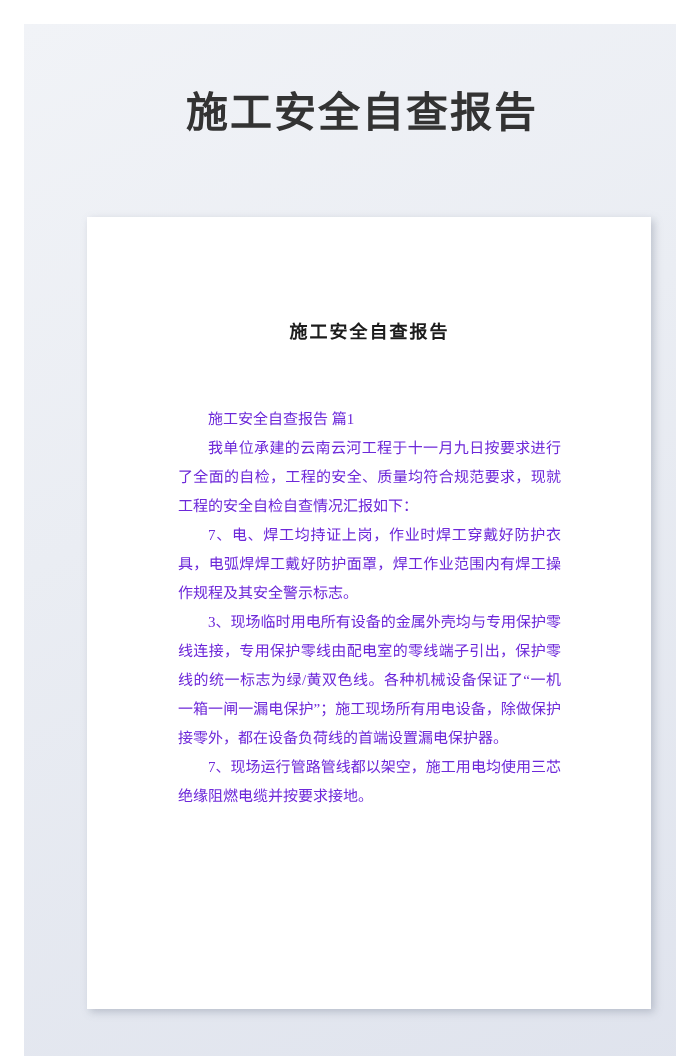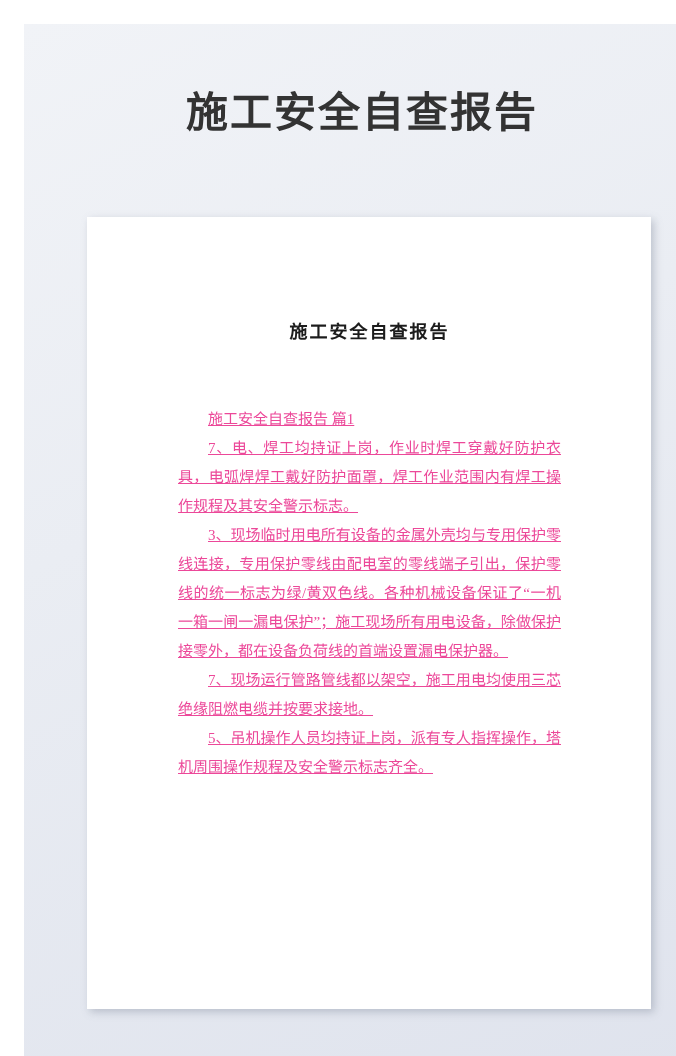--- a/index.html
+++ b/index.html
@@ -65,43 +65,42 @@
     letter-spacing: 2px;
     text-align: center;
     color: #1c1c1c;
   }
 
   .doc-body {
     margin-top: 62px;
     font-family: "Liberation Serif", "DejaVu Serif", serif;
     font-size: 15px;
     line-height: 29px;
-    color: #ec4899;
+    color: #6d28d9;
     text-align: justify;
-    text-decoration: underline;
   }
 
   .doc-para {
     text-indent: 2em;
     margin: 0;
   }
 </style>
 </head>
 <body>
 
 <div class="canvas">
 
   <header class="banner">
     <h1 class="banner-title">施工安全自查报告</h1>
   </header>
 
   <section class="doc-page">
     <h2 class="doc-title">施工安全自查报告</h2>
     <div class="doc-body">
         <p class="doc-para">施工安全自查报告 篇1</p>
+        <p class="doc-para">我单位承建的云南云河工程于十一月九日按要求进行了全面的自检，工程的安全、质量均符合规范要求，现就工程的安全自检自查情况汇报如下：</p>
         <p class="doc-para">7、电、焊工均持证上岗，作业时焊工穿戴好防护衣具，电弧焊焊工戴好防护面罩，焊工作业范围内有焊工操作规程及其安全警示标志。</p>
         <p class="doc-para">3、现场临时用电所有设备的金属外壳均与专用保护零线连接，专用保护零线由配电室的零线端子引出，保护零线的统一标志为绿/黄双色线。各种机械设备保证了“一机一箱一闸一漏电保护”；施工现场所有用电设备，除做保护接零外，都在设备负荷线的首端设置漏电保护器。</p>
         <p class="doc-para">7、现场运行管路管线都以架空，施工用电均使用三芯绝缘阻燃电缆并按要求接地。</p>
-        <p class="doc-para">5、吊机操作人员均持证上岗，派有专人指挥操作，塔机周围操作规程及安全警示标志齐全。</p>
       </div>
   </section>
 
 </div>
 
 </body></html>

